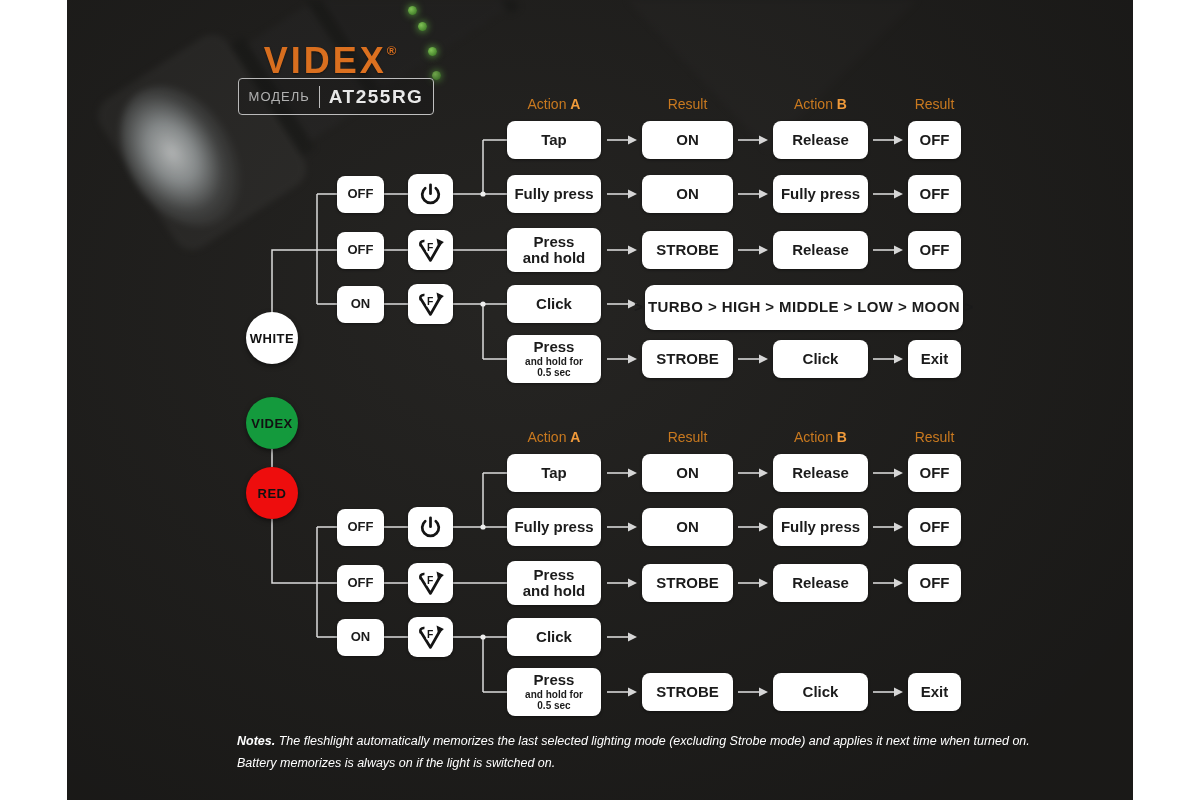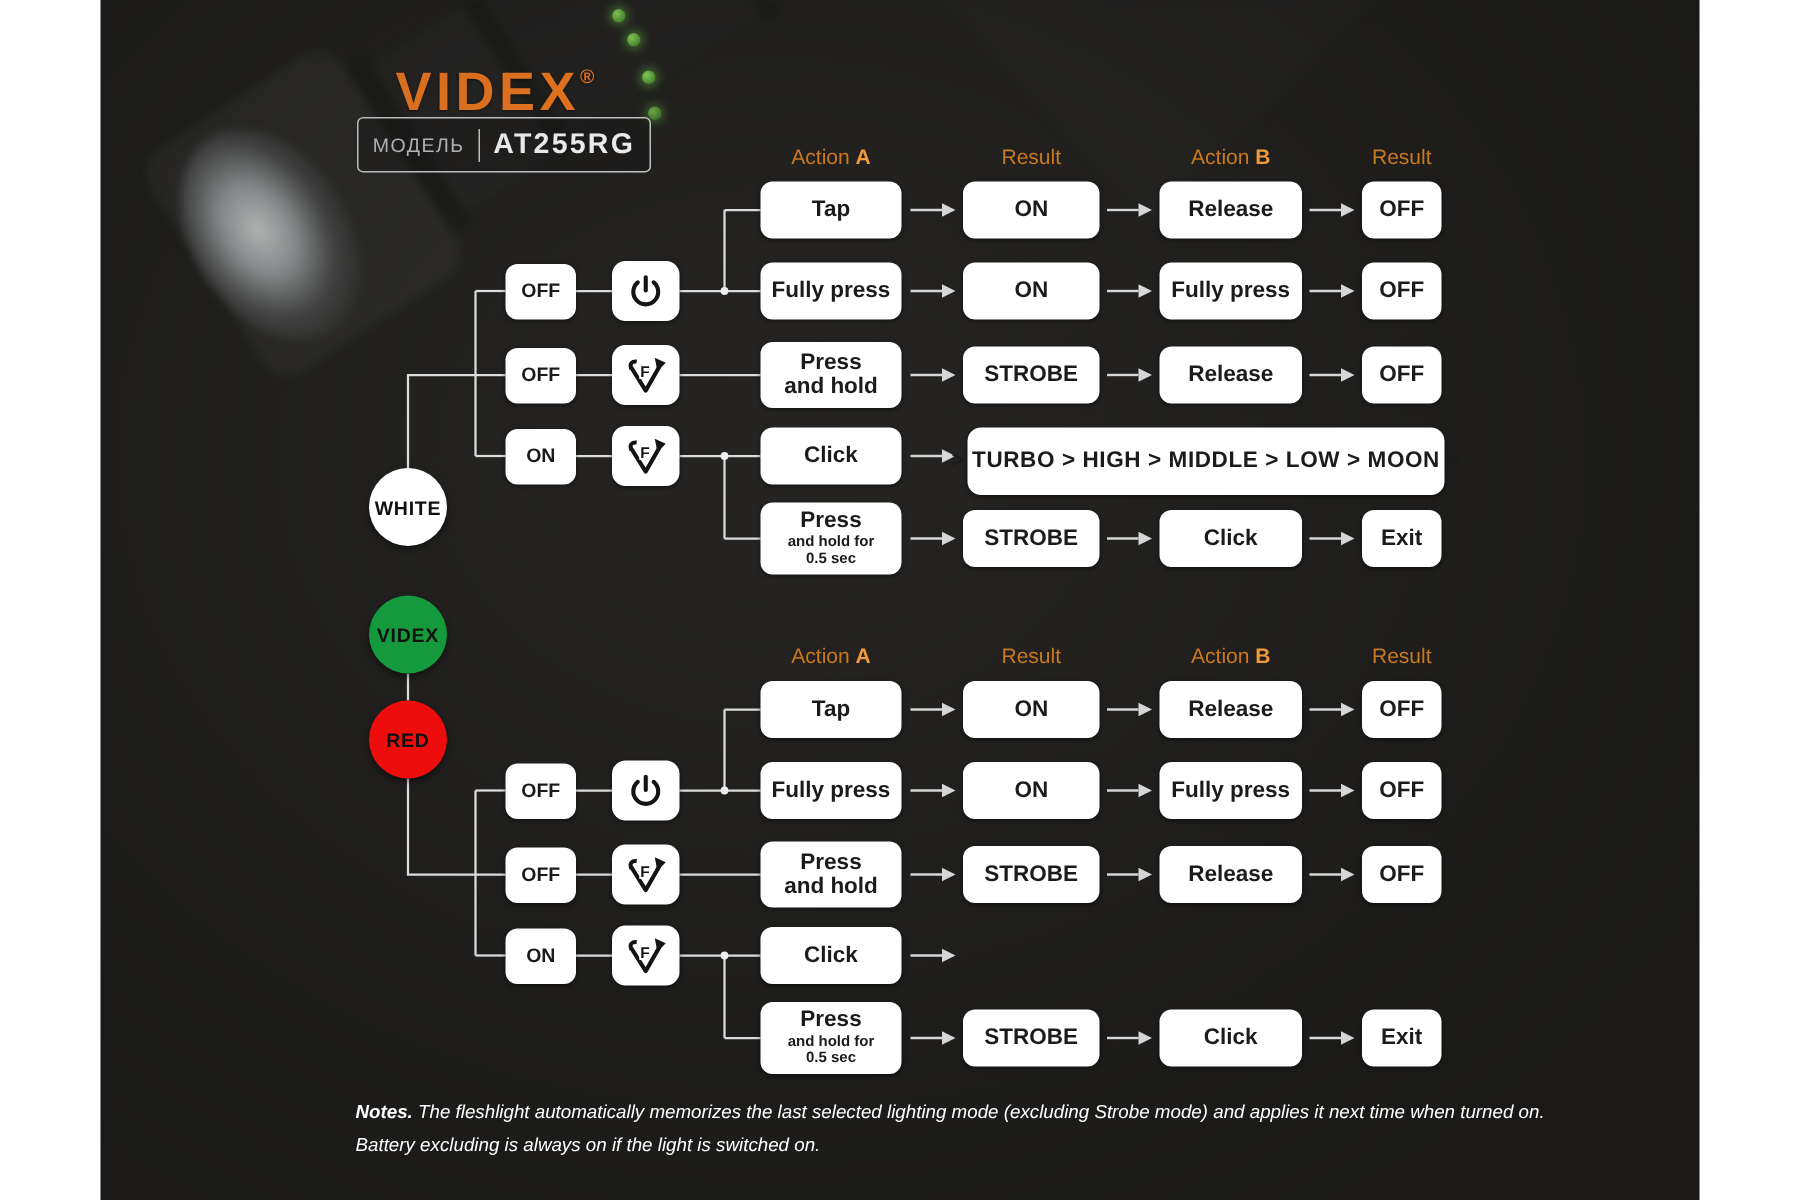--- a/index.html
+++ b/index.html
@@ -486,15 +486,15 @@
     </div>
   <div class="circle c-green">
       <span>VIDEX</span>
     </div>
   <div class="circle c-red">
       <span>RED</span>
     </div>
 
   <div class="notes">
     <div><span class="nb">Notes.</span> <span>The fleshlight automatically memorizes the last selected lighting mode (excluding Strobe mode) and applies it next time when turned on.</span></div>
-    <div>Battery excluding is always on if the light is switched on.</div>
+    <div>Battery memorizes is always on if the light is switched on.</div>
   </div>
 </div>
 
 </body></html>

